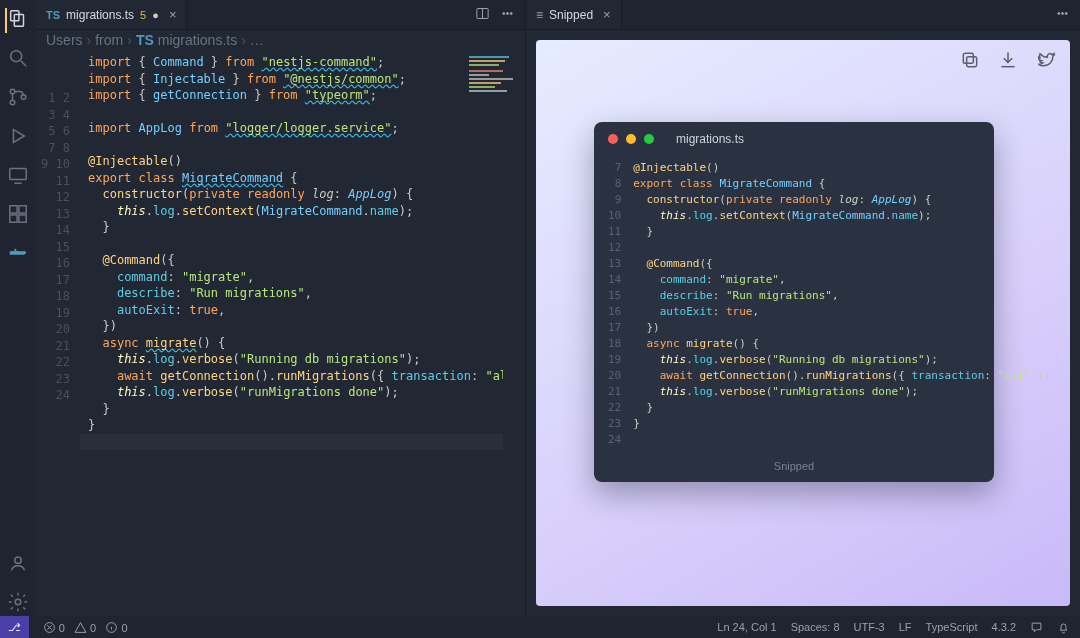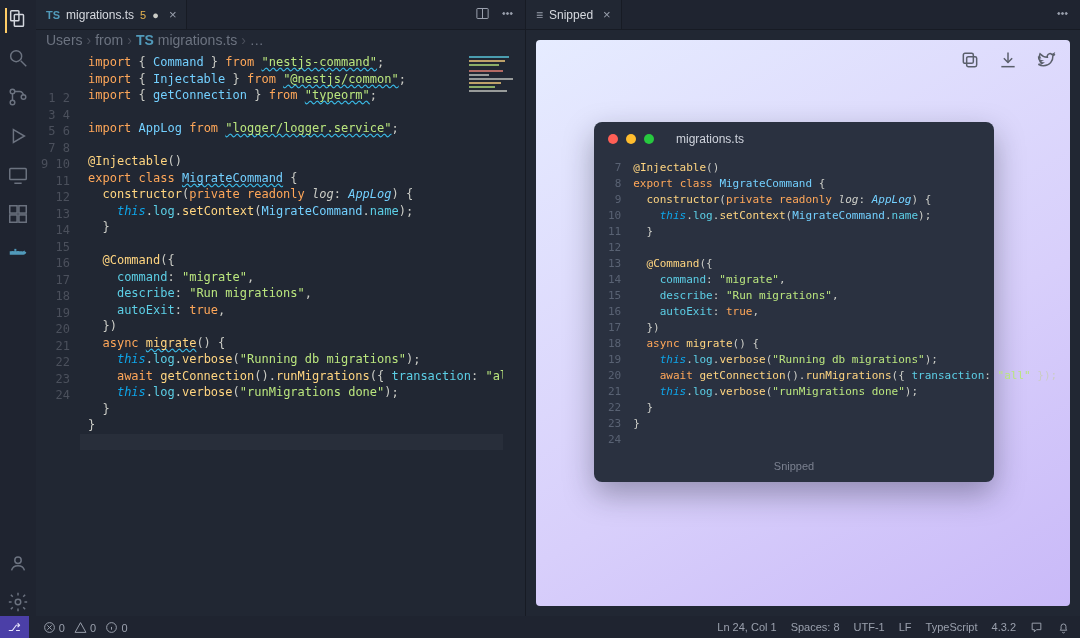--- a/index.html
+++ b/index.html
@@ -118,21 +118,21 @@
   }
 
   
   .kw   { color:#ffa759; }
   .fn   { color:#ffd580; }  
   .type { color:#73d0ff; }  
   .str  { color:#bae67e; }
   .prop { color:#5ccfe6; }  
   .bool { color:#ffa759; }
   .dec  { color:#ffd580; }  
-  .this { color:#0ea5e9; font-style:italic; }
+  .this { color:#fef9c3; font-style:italic; }
   .param{ font-style:italic; color:#cbccc6; }
   .undersq { text-decoration: underline wavy #39bae6; text-decoration-skip-ink:none; }
 
   
   .preview-surface {
     flex:1; position:relative;
     background: linear-gradient(150deg,#e6ecff 0%, #d8cffb 60%, #c9b9f8 100%);
     margin:10px; border-radius:4px;
   }
   .preview-toolbar{
@@ -418,21 +418,21 @@
     <svg viewBox="0 0 24 24">
         <circle cx="12" cy="12" r="9"></circle>
         <line x1="12" y1="8" x2="12" y2="8"></line>
         <line x1="12" y1="11" x2="12" y2="16"></line>
       </svg>
     <span>0</span>
   </span>
   <div class="grow"></div>
   <span>Ln 24, Col 1</span>
   <span>Spaces: 8</span>
-  <span>UTF-1</span>
+  <span>UTF-3</span>
   <span>LF</span>
   <span>TypeScript</span>
   <span>4.3.2</span>
   <span><svg viewBox="0 0 24 24">
         <path d="M4 4h16v12H12l-4 4v-4H4z"></path>
       </svg></span>
   <span><svg viewBox="0 0 24 24">
         <path d="M6 17h12l-1.5-2V10a4.5 4.5 0 10-9 0v5L6 17z"></path>
         <path d="M10 20a2 2 0 004 0"></path>
       </svg></span>

